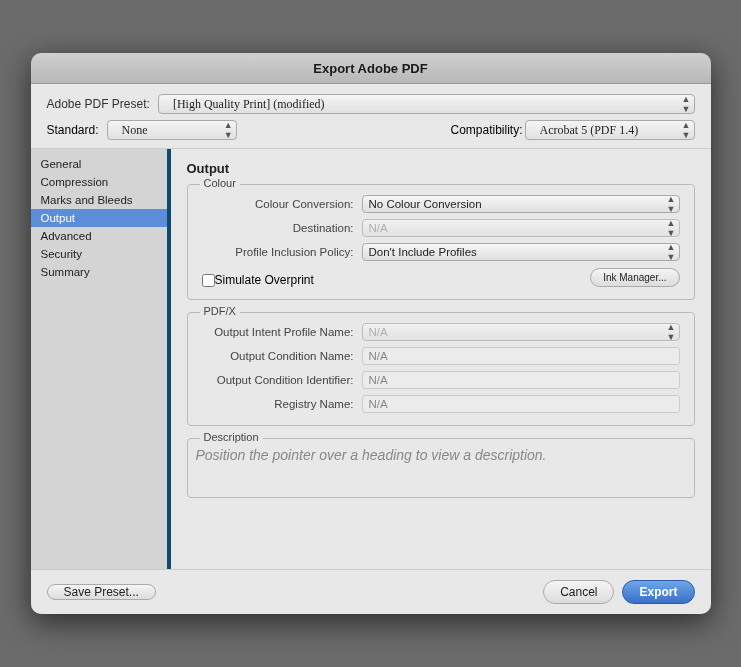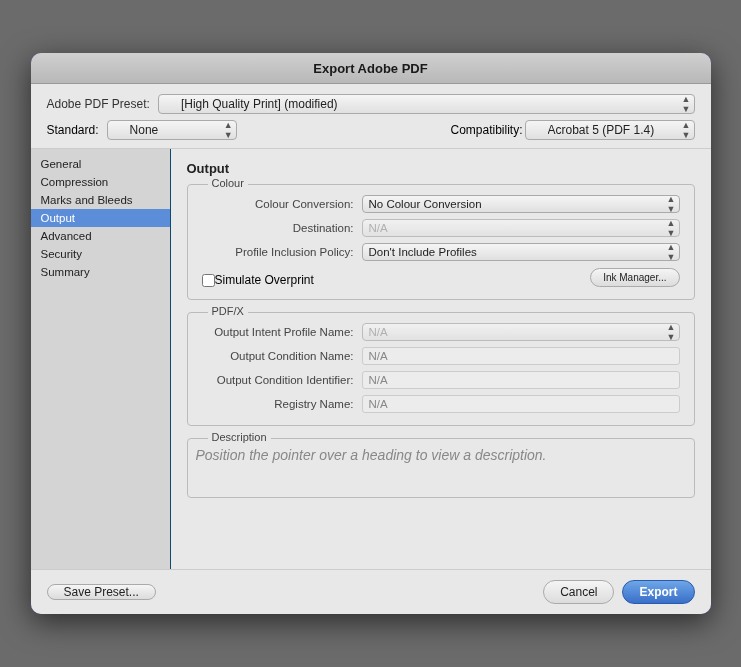--- a/index.html
+++ b/index.html
@@ -47,30 +47,31 @@
       gap: 8px;
     }
 
     .top-row label {
       color: #333;
       white-space: nowrap;
     }
 
     .mac-select {
       width: 100%;
-      padding: 2px 20px 2px 22px;
+      padding: 2px 20px 2px 14px;
       background: linear-gradient(to bottom, #f5f5f5, #e0e0e0);
       border: 1px solid #aaa;
       border-radius: 4px;
       font-size: 12px;
       color: #222;
       appearance: none;
       -webkit-appearance: none;
       cursor: pointer;
       position: relative;
+      font-family: Liberation Serif, serif;
     }
 
     .select-wrap {
       position: relative;
       display: inline-block;
     }
 
     .select-wrap .arrow {
       position: absolute;
       right: 4px;
@@ -105,21 +106,21 @@
     }
 
     .content-area {
       display: flex;
       padding: 0;
     }
 
     .sidebar {
       width: 140px;
       background: #d4d4d4;
-      border-right: 1px solid #0c4a6e;
+      border-right: 4px solid #0c4a6e;
       padding: 6px 0;
       min-height: 420px;
     }
 
     .sidebar-item {
       padding: 3px 10px;
       font-size: 11.5px;
       color: #222;
       cursor: pointer;
     }
@@ -147,21 +148,21 @@
       border-radius: 4px;
       padding: 10px 14px 12px;
       margin-bottom: 12px;
       background: #e8e8e8;
       position: relative;
     }
 
     .group-box-title {
       position: absolute;
       top: -8px;
-      left: 20px;
+      left: 12px;
       background: #e8e8e8;
       padding: 0 4px;
       font-size: 11px;
       color: #444;
     }
 
     .form-row {
       display: flex;
       align-items: center;
       margin-bottom: 6px;

